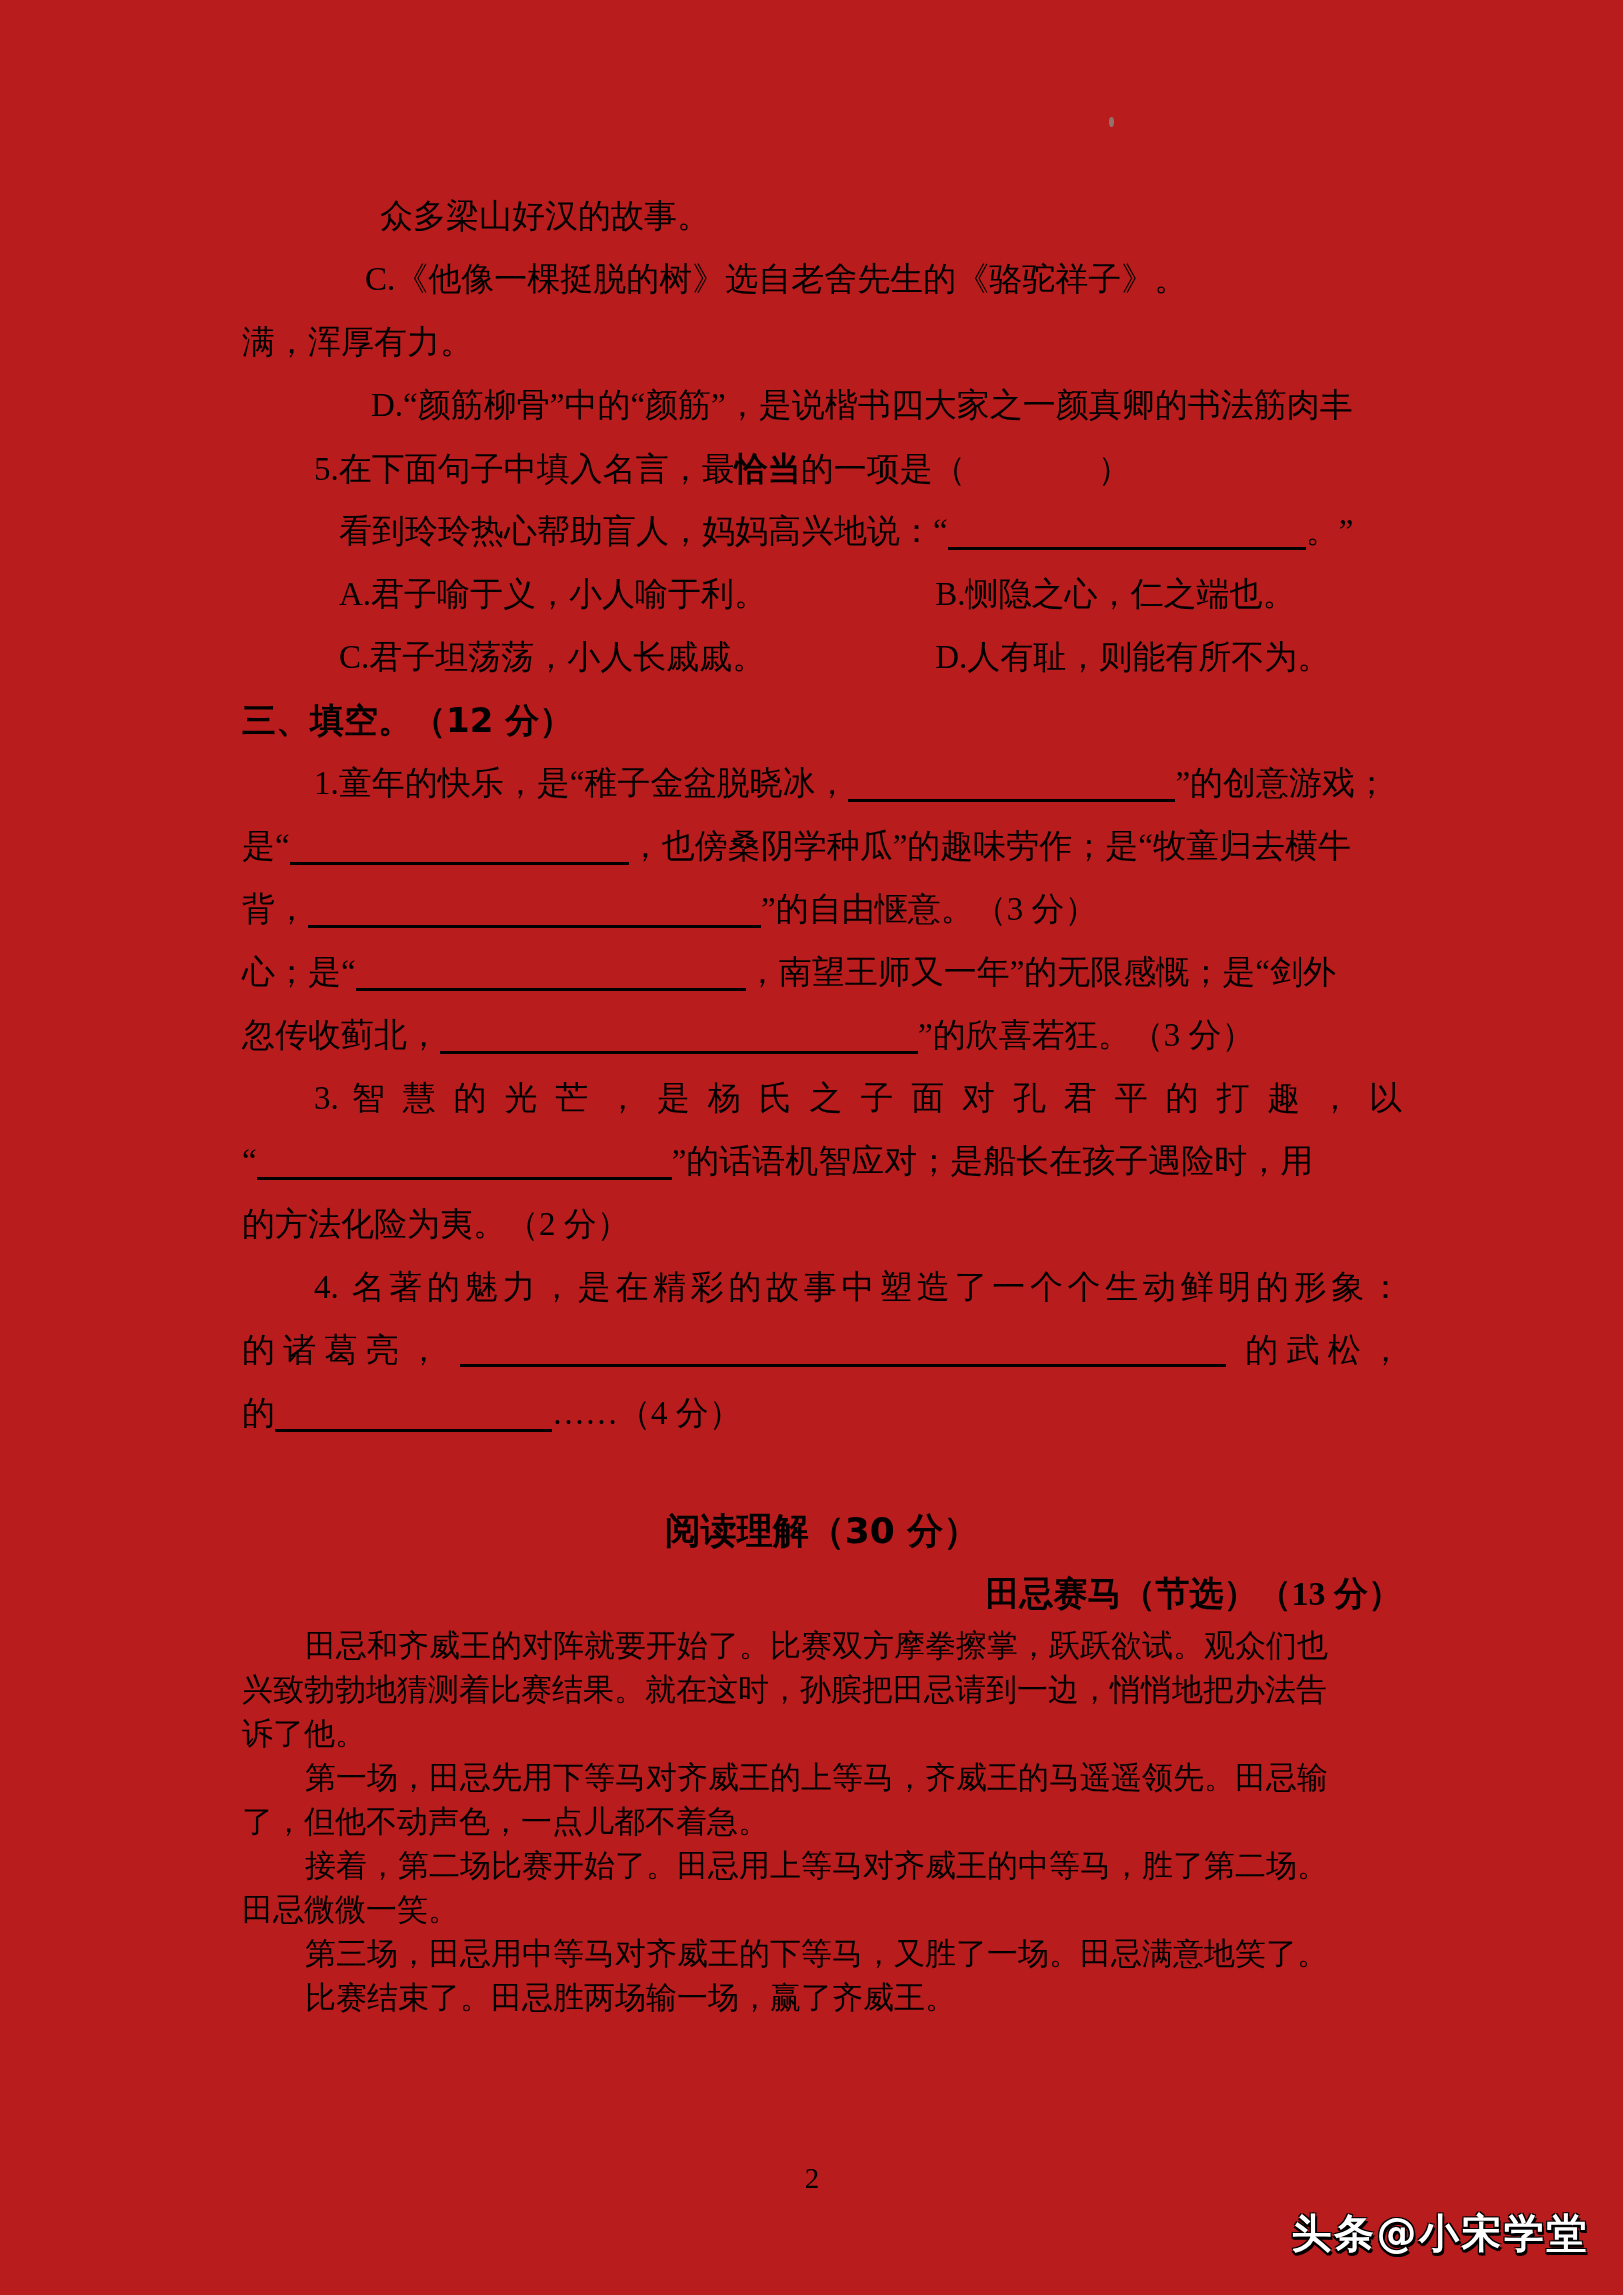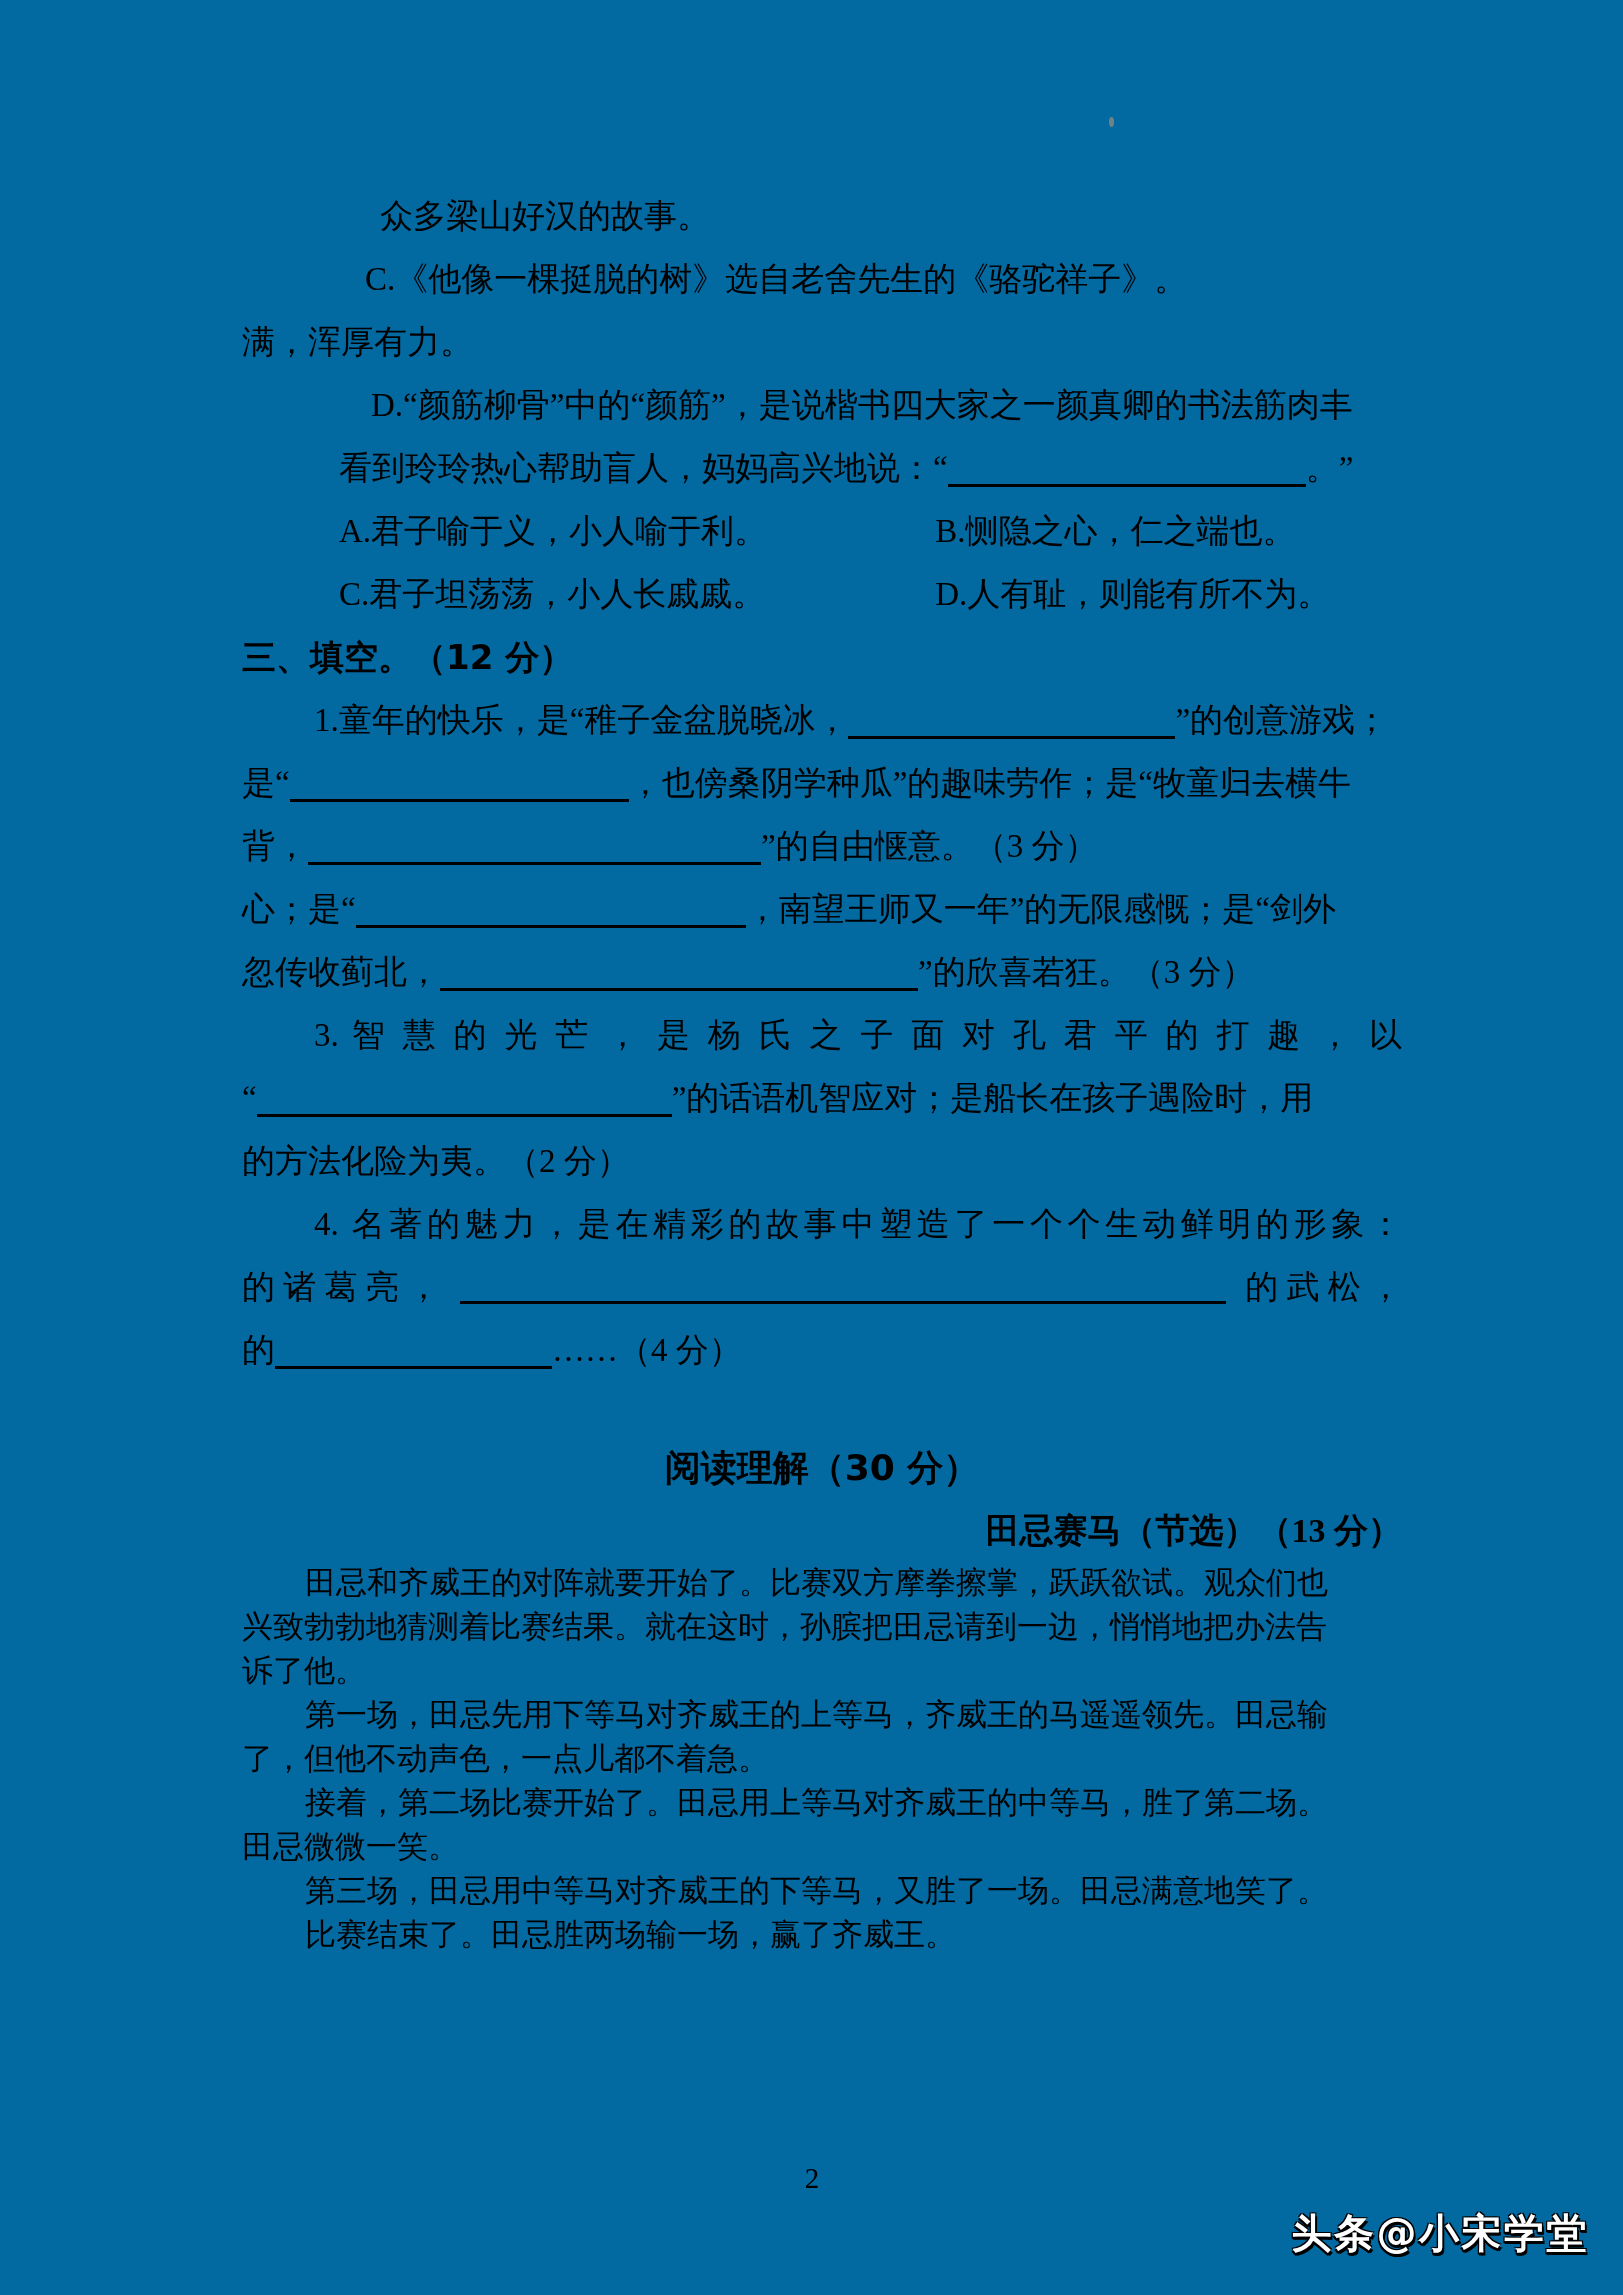--- a/index.html
+++ b/index.html
@@ -1,20 +1,20 @@
 <!DOCTYPE html>
 <html style="font-size:10px"><head>
 <meta charset="utf-8">
 <style>
   html,body{margin:0;padding:0;}
   .page{
     position:relative;
     width:1624px;
     height:2295px;
-    background:#0369a1;
+    background:#b91c1c;
     color:#000;
     font-family:"Liberation Serif","DejaVu Serif",serif;
     overflow:hidden;
   }
   .content{
     position:absolute;
     left:242px;
     top:185px;
     width:1160px;
   }
@@ -131,20 +131,21 @@
 <div class="page">
   <div class="speck"></div>
 
   <div class="content">
 
     <div class="line ind220">众多梁山好汉的故事。</div>
     <div class="line ind195">C.《他像一棵挺脱的树》选自老舍先生的《骆驼祥子》。</div>
     <div class="line">满，浑厚有力。</div>
     <div class="line ind205">D.“颜筋柳骨”中的“颜筋”，是说楷书四大家之一颜真卿的书法筋肉丰</div>
 
+    <div class="line ind115"><span class="run">5.在下面句子中填入名言，最</span><span class="run bold">恰当</span><span class="run">的一项是（　　　　）</span></div>
     <div class="line ind155"><span class="run">看到玲玲热心帮助盲人，妈妈高兴地说：“</span><span class="blank" style="width: 358px;"></span><span class="run">。”</span></div>
     <div class="line">
       <span class="opt-col1">A.君子喻于义，小人喻于利。</span>
       <span class="opt-col2">B.恻隐之心，仁之端也。</span>
     </div>
     <div class="line">
       <span class="opt-col1">C.君子坦荡荡，小人长戚戚。</span>
       <span class="opt-col2">D.人有耻，则能有所不为。</span>
     </div>
 

